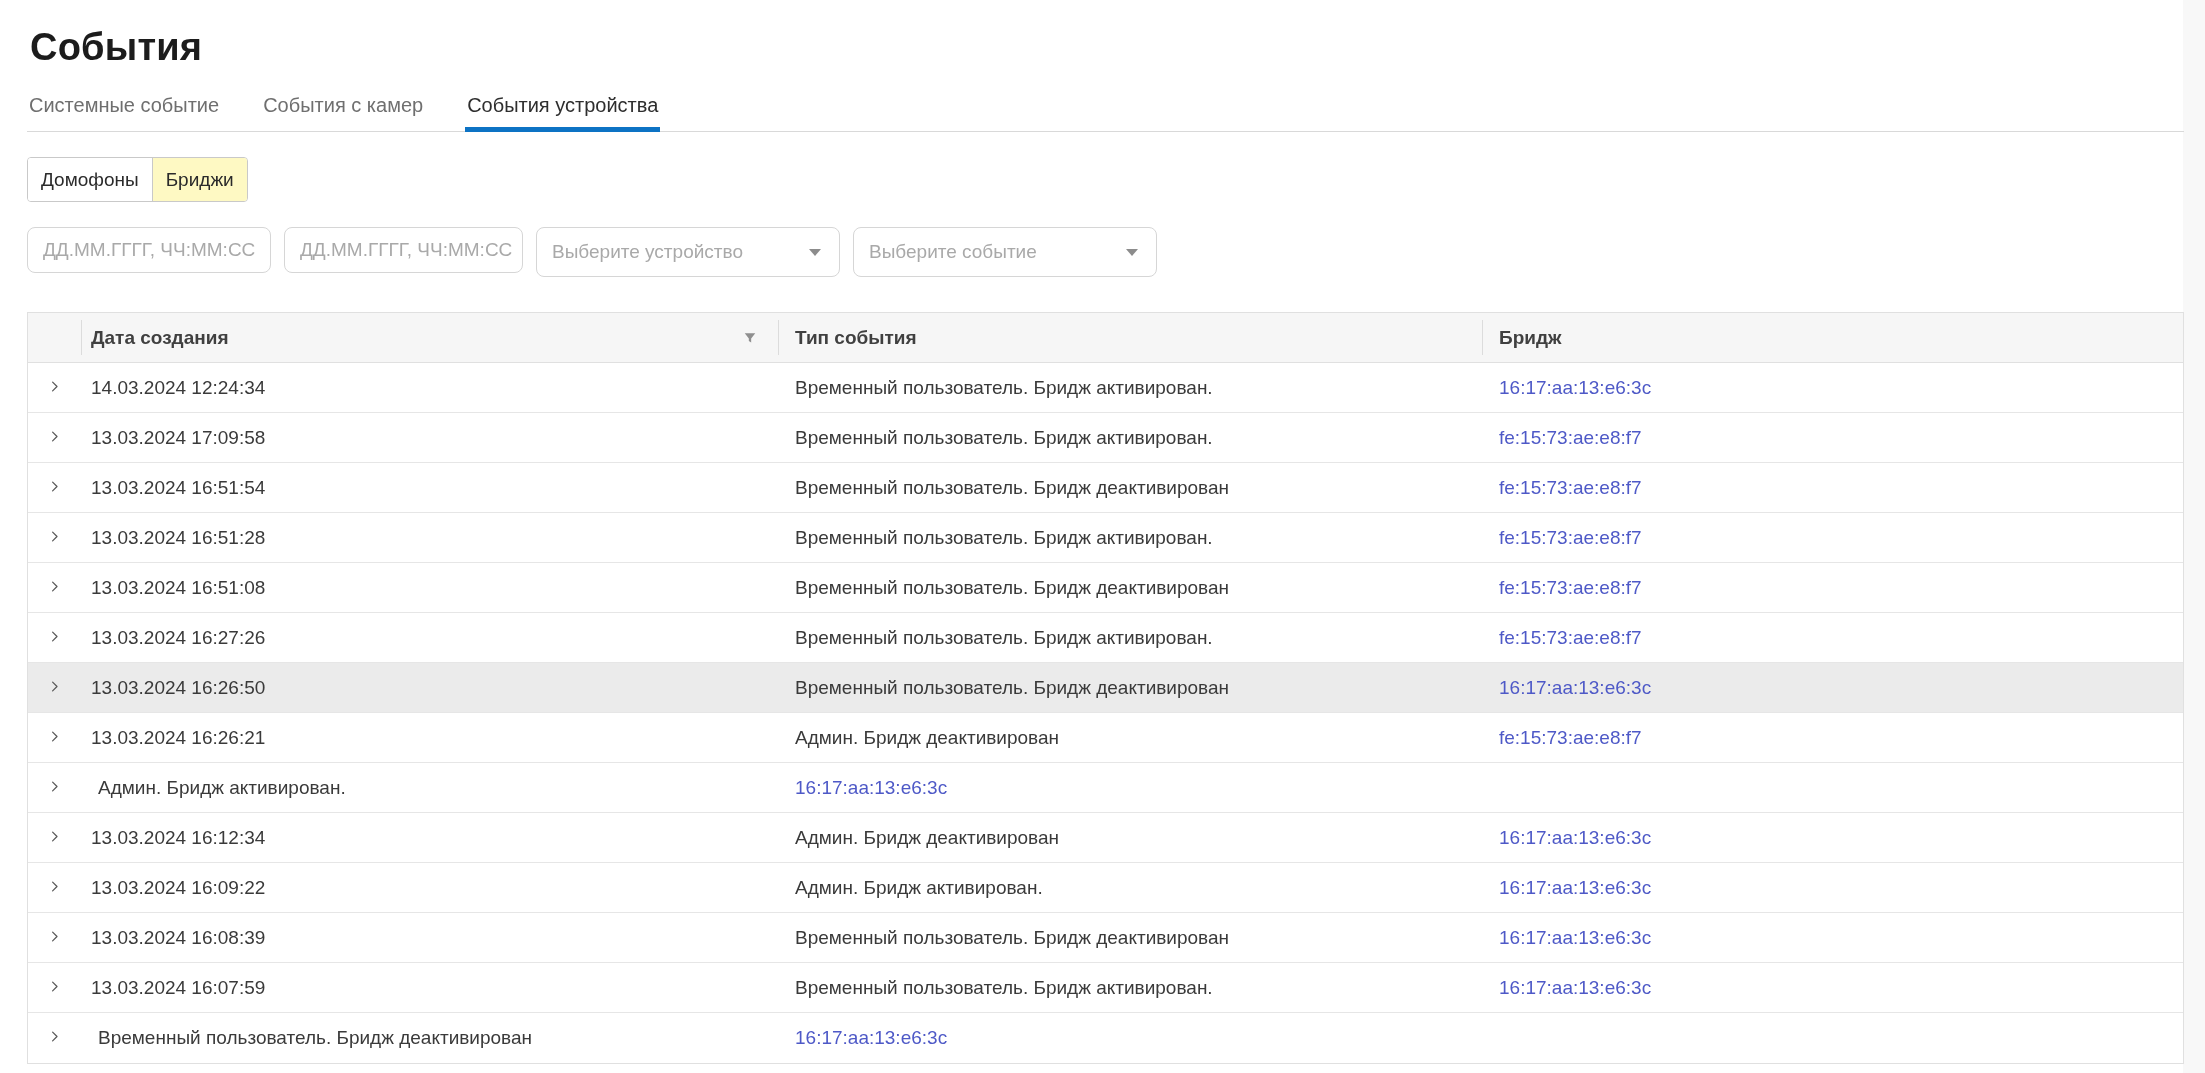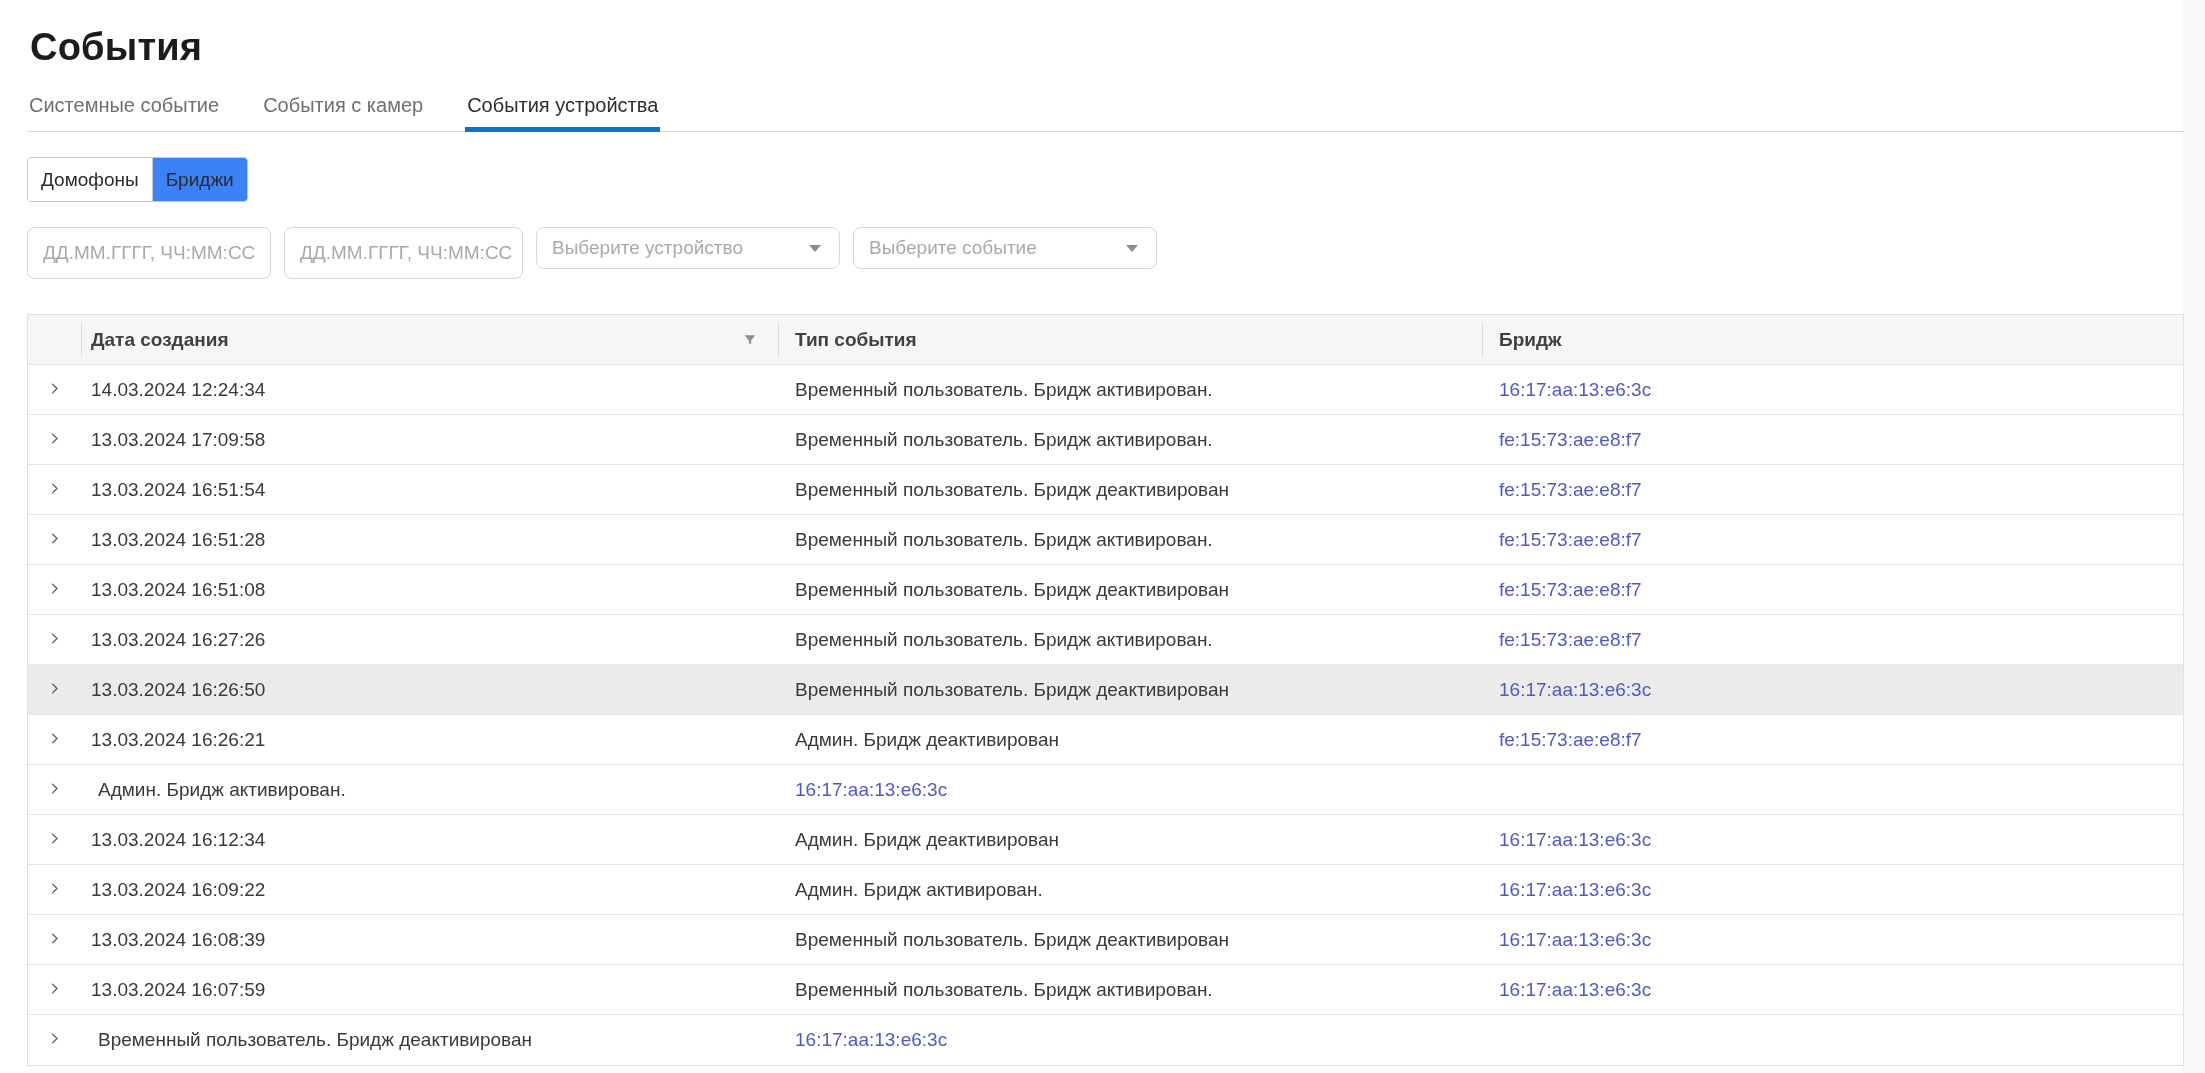--- a/index.html
+++ b/index.html
@@ -43,35 +43,35 @@
     margin-top: 25px; display: inline-flex;
     border: 1px solid #c9c9c9; border-radius: 4px; overflow: hidden;
     background: #fff;
   }
   .toggle-btn {
     height: 43px; padding: 0 13px; display: flex; align-items: center;
     font-size: 19px; color: #2b2b2b; background: #fff; cursor: pointer;
     white-space: nowrap;
   }
   .toggle-btn + .toggle-btn { border-left: 1px solid #c9c9c9; }
-  .toggle-btn.selected { background: #3b82f6; text-align: right; }
+  .toggle-btn.selected { background: #fef9c3; text-align: right; }
 
   
   .filters { margin-top: 25px; display: flex; gap: 13px; }
   .text-input {
-    width: 244px; height: 52px;
+    width: 244px; height: 46px;
     border: 1px solid #d6d6d6; border-radius: 8px;
     padding: 0 6px 0 15px; font-size: 19px; color: #333;
     font-family: "Liberation Sans", sans-serif;
     outline: none; overflow: hidden;
   }
   .text-input::placeholder { color: #a9a9a9; opacity: 1; }
   .text-input.second { width: 239px; }
   .select-box {
-    width: 304px; height: 42px;
+    width: 304px; height: 50px;
     border: 1px solid #d6d6d6; border-radius: 8px;
     display: flex; align-items: center; justify-content: space-between;
     padding: 0 18px 0 15px; cursor: pointer; background: #fff;
   }
   .select-placeholder { font-size: 19px; color: #a9a9a9; white-space: nowrap; }
   .caret-down {
     width: 0; height: 0;
     border-left: 6px solid transparent; border-right: 6px solid transparent;
     border-top: 7px solid #8c8c8c; margin-left: 10px; flex: 0 0 auto;
   }

